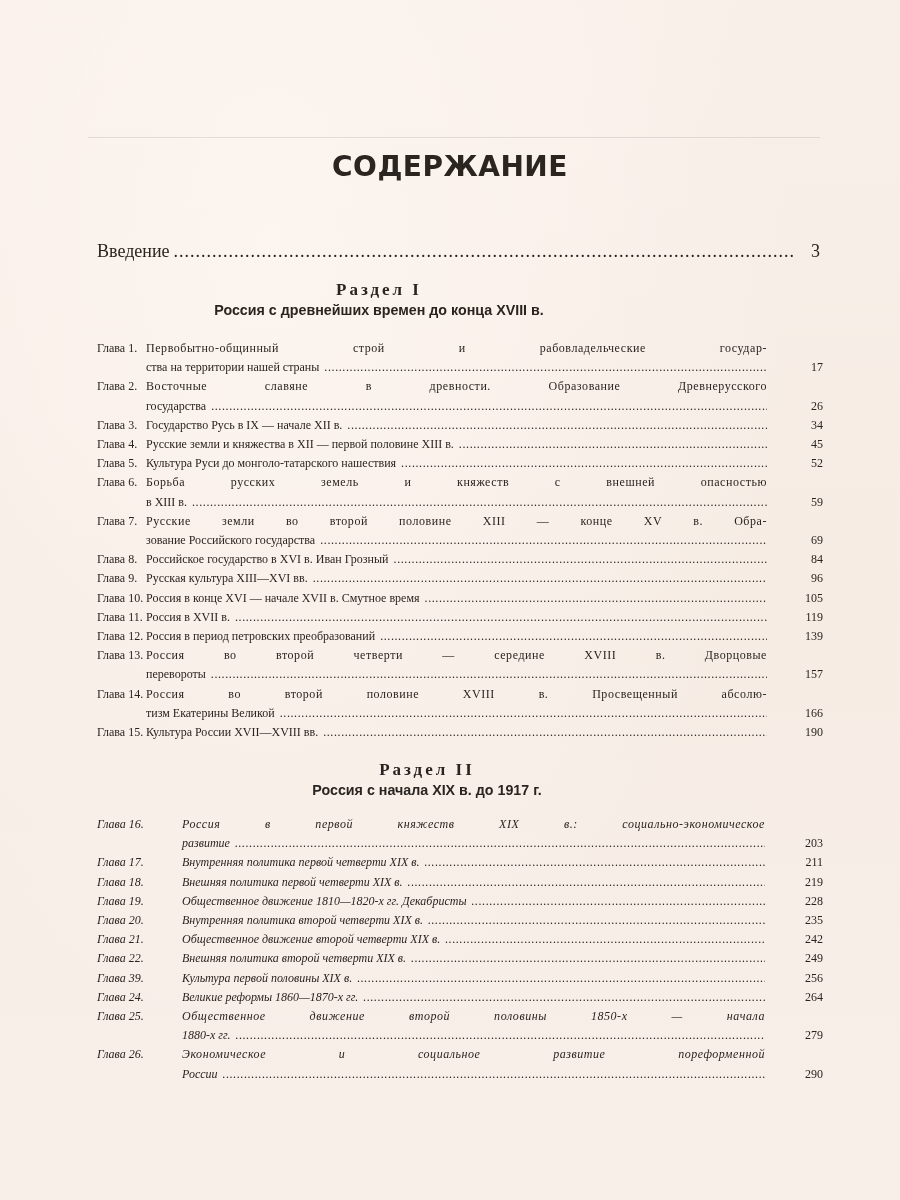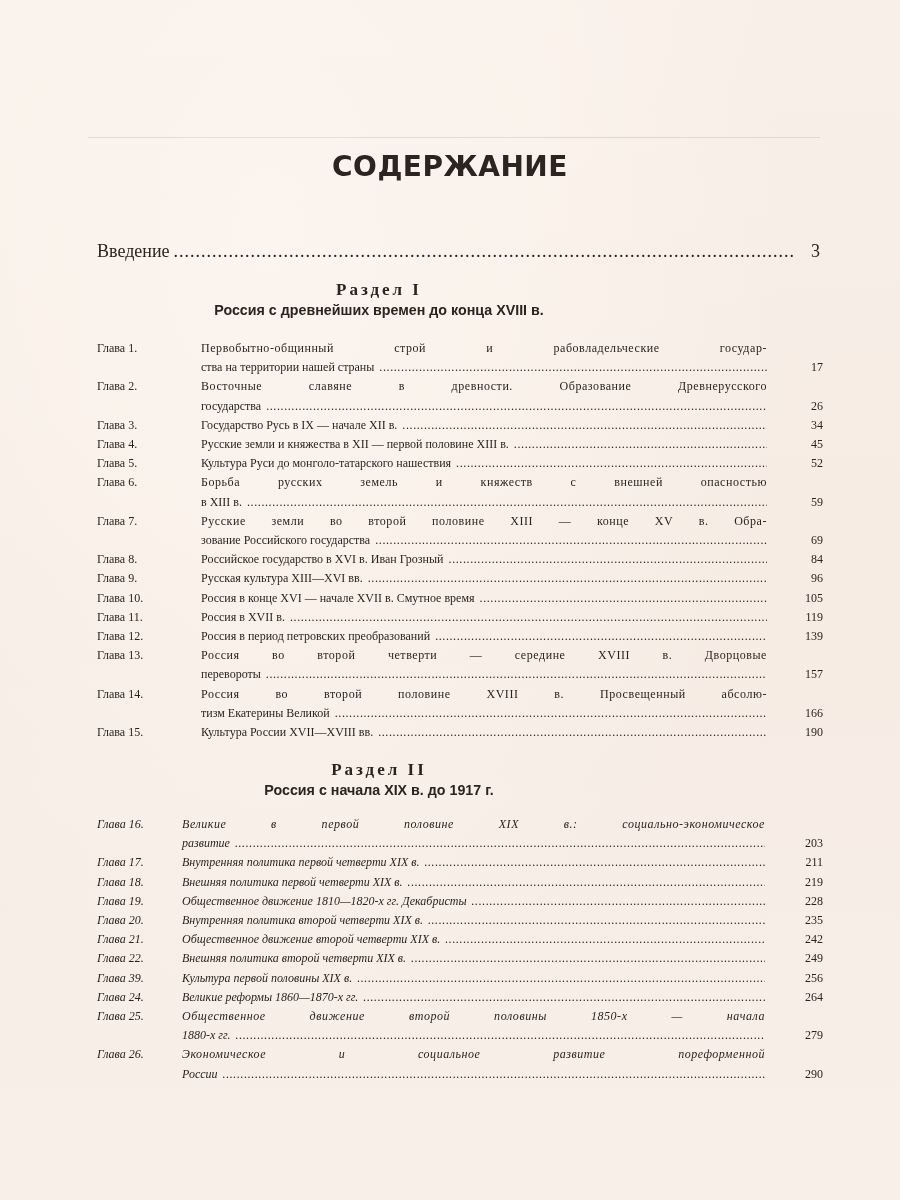--- a/index.html
+++ b/index.html
@@ -41,21 +41,21 @@
   }
   .section-head .sec-label { font-size:17px; letter-spacing:3px; display:block; line-height:20px; }
   .section-head .sec-title { font-size:15.5px; display:block; line-height:20px; font-family:"Liberation Sans", sans-serif; font-stretch:condensed; transform:scaleX(0.92); }
 
   .toc {
     position:absolute; left:97px; width:726px;
     font-size:12px; line-height:19.2px;
   }
   .entry { position:relative; }
   .entry .label { position:absolute; left:0; top:0; white-space:nowrap; }
-  .entry .body { margin-left:104px; margin-right:56px; text-align:justify; text-align-last:left; position:relative; }
+  .entry .body { margin-left:49px; margin-right:56px; text-align:justify; text-align-last:left; position:relative; }
   .entry .body .line { display:block; }
   .entry .body .last { display:flex; align-items:baseline; }
   .entry .body .last .txt { white-space:nowrap; }
   .entry .body .last .dots { flex:1; overflow:hidden; white-space:nowrap; margin-left:5px; }
   .entry .body .last .dots::after { content:"............................................................................................................................................................................................................................"; letter-spacing:0.6px; }
   .entry .pg { position:absolute; right:0; bottom:0; width:48px; text-align:right; }
   .entry .body .wide { letter-spacing:0.55px; word-spacing:3px; }
 
   .toc2 .entry .body { margin-left:85px; margin-right:58px; }
   .toc2 { font-family:"Liberation Serif", serif; }
@@ -233,30 +233,30 @@
         <div class="body">
           <span class="last">
             <span class="txt">Культура России XVII—XVIII вв.</span>
             <span class="dots"></span>
           </span>
         </div>
         <span class="pg">190</span>
       </div>
     </div>
 
-  <div class="section-head" style="top:760px;">
+  <div class="section-head" style="top:760px;padding-left:48px;">
     <span class="sec-label">Раздел II</span>
     <span class="sec-title">Россия с начала XIX в. до 1917 г.</span>
   </div>
 
   <div class="toc toc2" id="toc2" style="top:815px;">
       <div class="entry">
         <span class="label">Глава 16.</span>
         <div class="body">
-          <span class="line wide" style="text-align: justify; text-align-last: justify;">Великие в первой половине XIX в.: социально-экономическое</span>
+          <span class="line wide" style="text-align: justify; text-align-last: justify;">Россия в первой княжеств XIX в.: социально-экономическое</span>
           <span class="last">
             <span class="txt">развитие</span>
             <span class="dots"></span>
           </span>
         </div>
         <span class="pg">203</span>
       </div>
       <div class="entry">
         <span class="label">Глава 17.</span>
         <div class="body">

